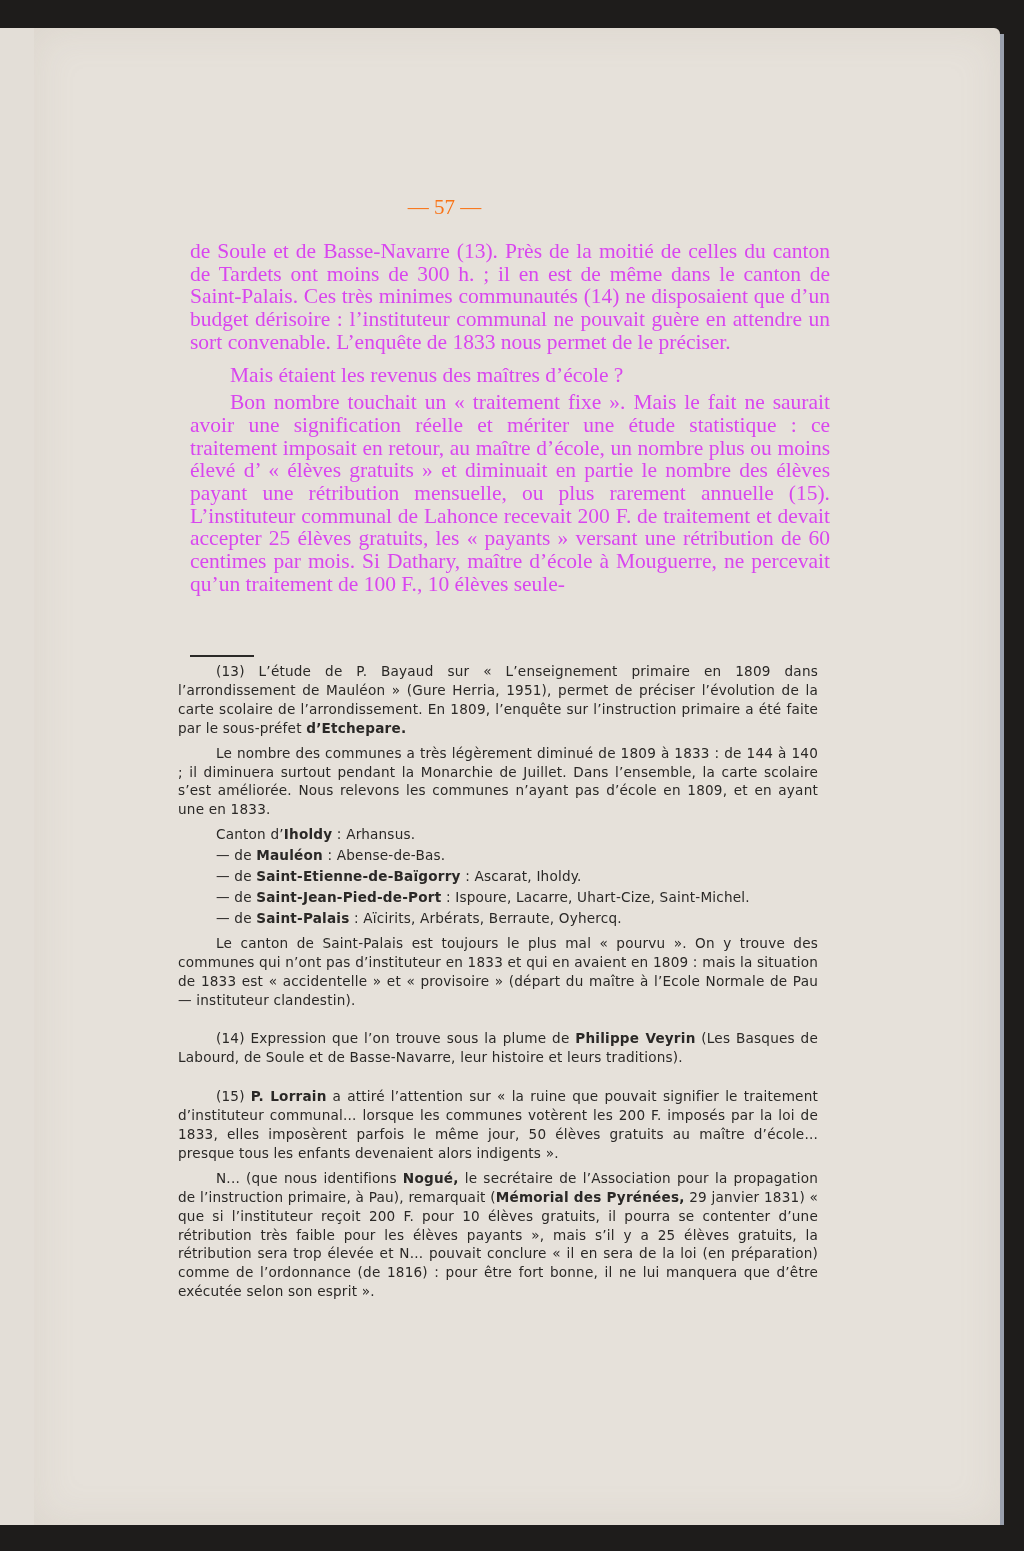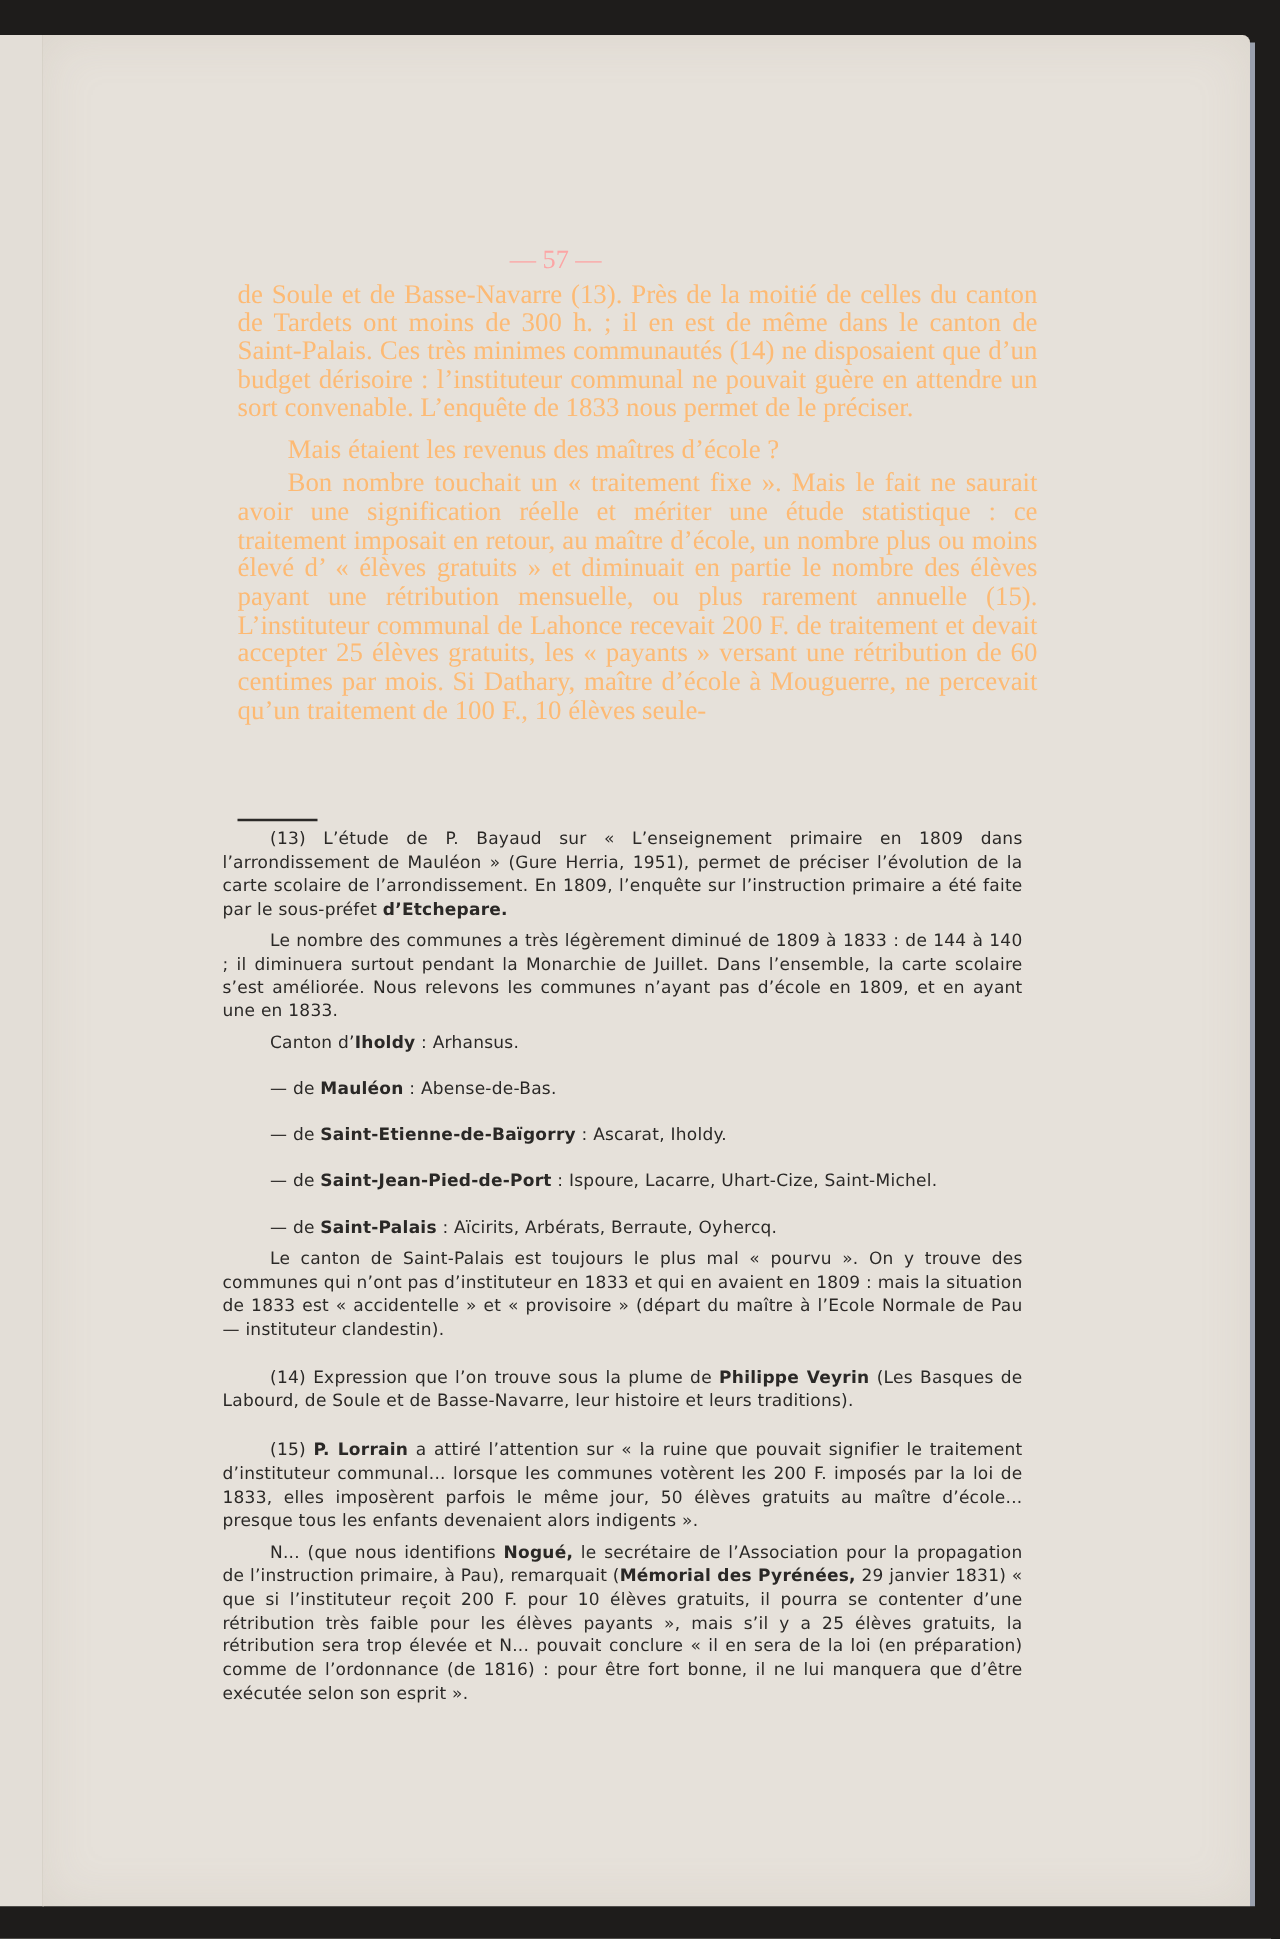--- a/index.html
+++ b/index.html
@@ -19,46 +19,46 @@
     background: #e6e1da;
     border-top-right-radius: 6px;
     box-shadow: inset 0 0 40px rgba(170,160,145,0.18);
   }
   .page-edge {
     position: absolute; left: 1000px; top: 34px; width: 4px; height: 1491px;
     background: #9aa0ad;
   }
   .page-number {
     position: absolute; left: 0; width: 889px; top: 195px;
-    text-align: center; font-size: 21px; color: #fca5a5;
+    text-align: center; font-size: 21px; color: #f97316;
   }
   .main {
-    position: absolute; left: 190px; width: 640px; top: 224px;
-    font-size: 21.5px; line-height: 22.7px; color: #fdba74;
+    position: absolute; left: 190px; width: 640px; top: 240px;
+    font-size: 21.5px; line-height: 22.7px; color: #d946ef;
     text-align: justify;
   }
   .main p { margin: 0; }
   .main p.indent { text-indent: 40px; }
   .main p.gap { margin-top: 10px; }
   .main p.gap2 { margin-top: 5px; }
   .rule {
     position: absolute; left: 190px; top: 655px; width: 64px; height: 2px;
     background: #2b2927;
   }
   .notes {
     position: absolute; left: 178px; width: 640px; top: 662px;
     font-family: "DejaVu Sans", sans-serif;
     font-size: 13.6px; line-height: 18.9px; color: #2a2826;
     text-align: justify; letter-spacing: 0.2px;
   }
   .notes p { margin: 0; }
   .notes p.indent { text-indent: 38px; }
   .notes p.sp { margin-top: 6px; }
   .notes p.bigsp { margin-top: 20px; }
-  .notes .list-line { padding-left: 38px; margin-top: 18px; text-align: left; }
+  .notes .list-line { padding-left: 38px; margin-top: 2px; text-align: left; }
   .notes b { font-weight: bold; }
 </style>
 </head>
 <body>
 
 <div class="left-page"></div>
 <div class="page"></div>
 <div class="page-edge"></div>
 
 <div class="page-number">— 57 —</div>

